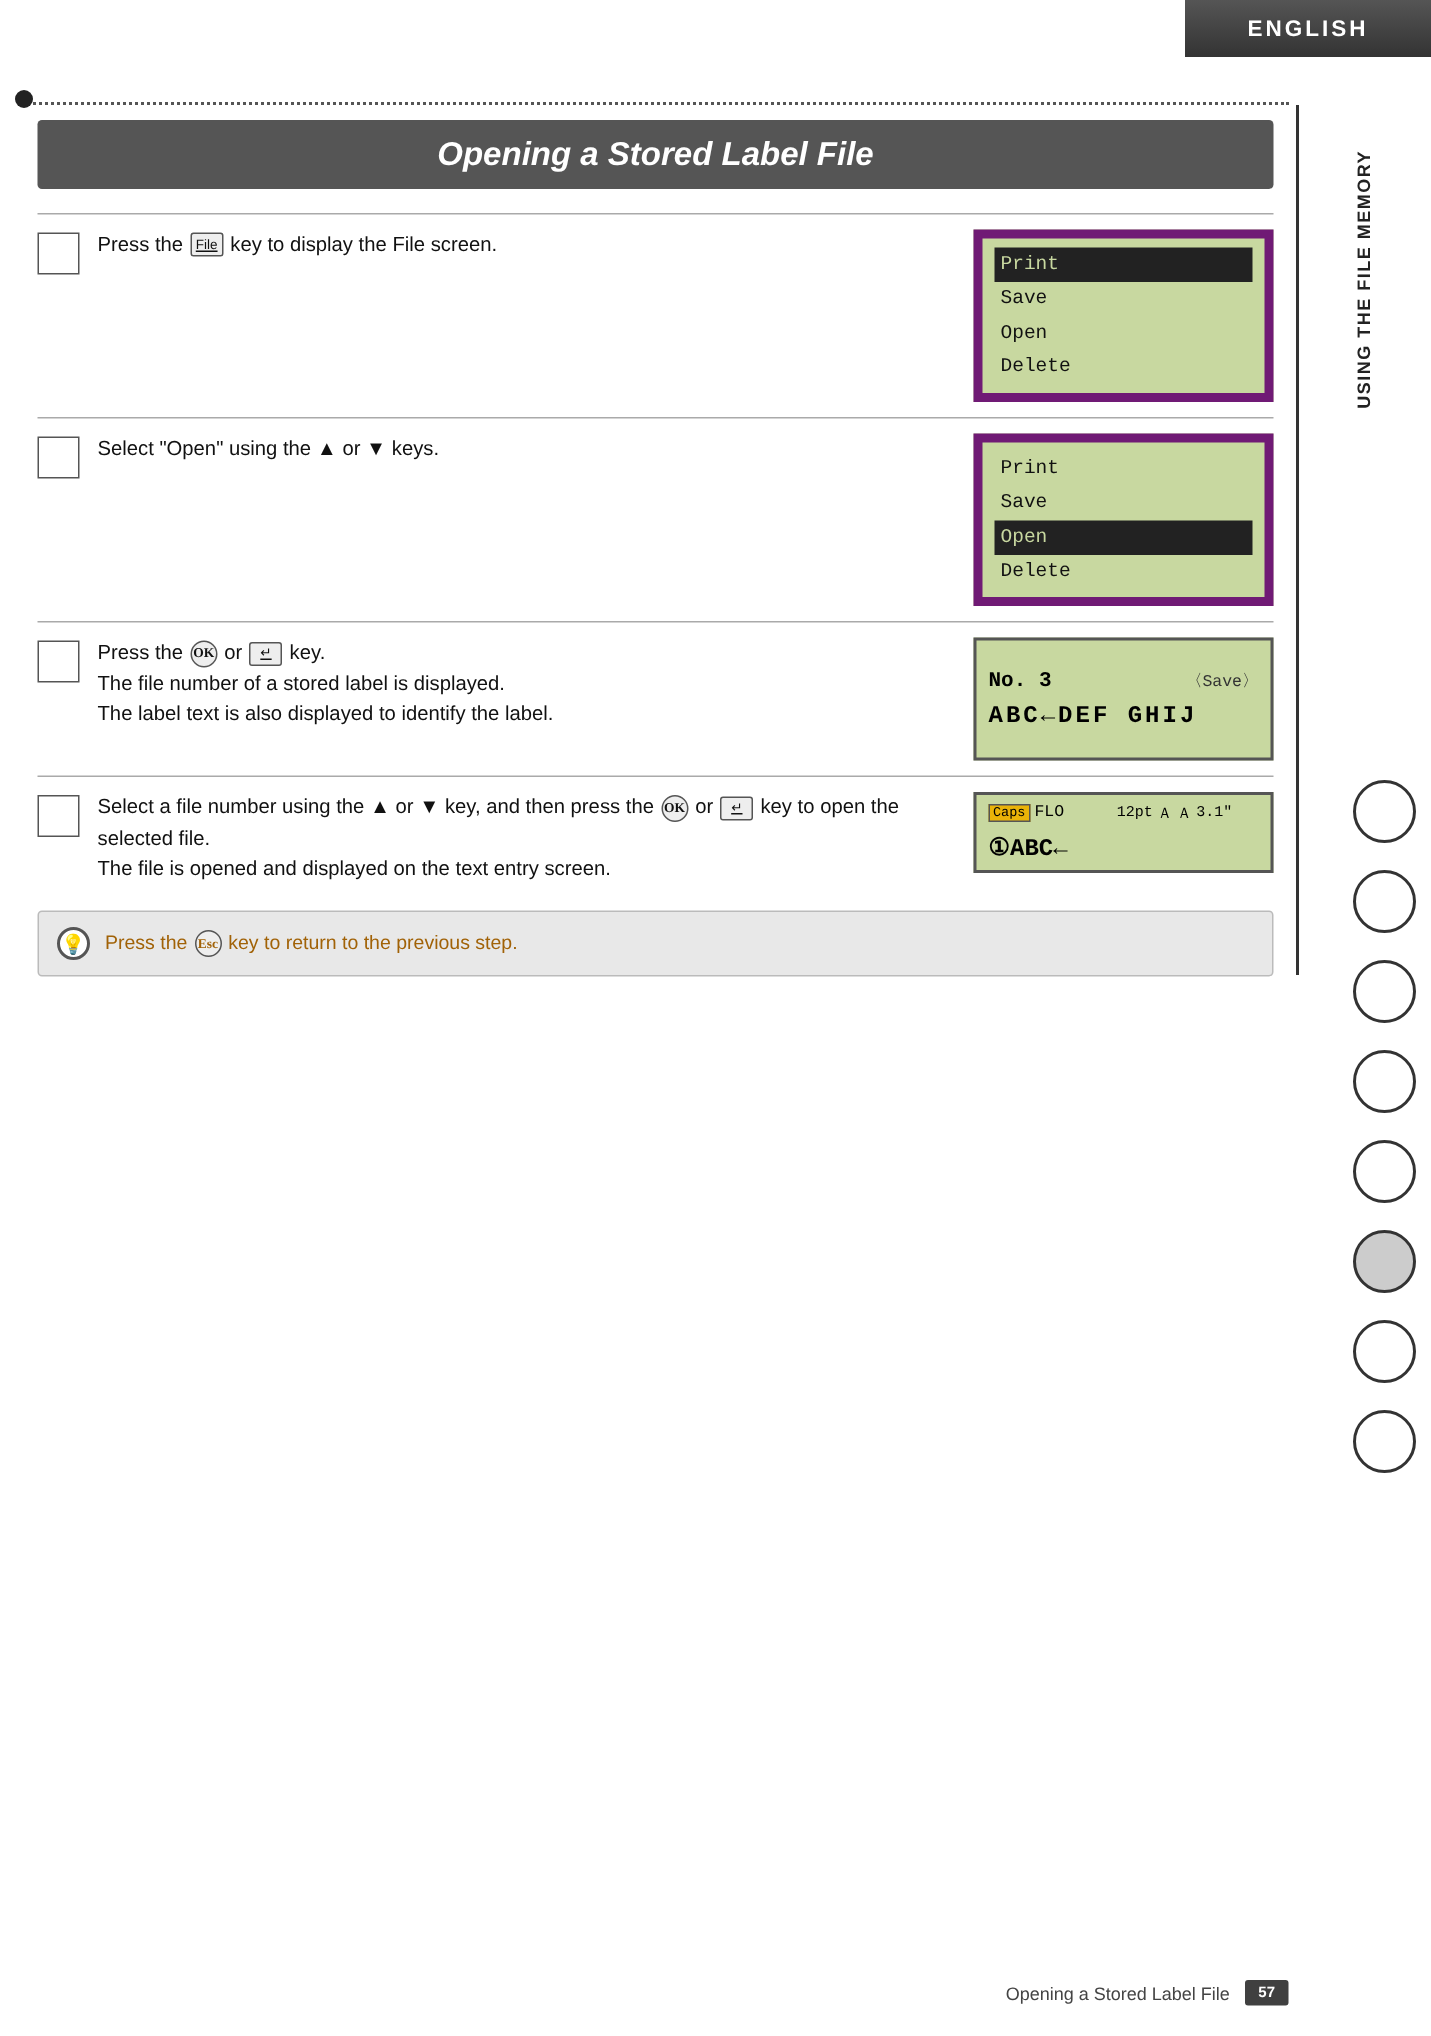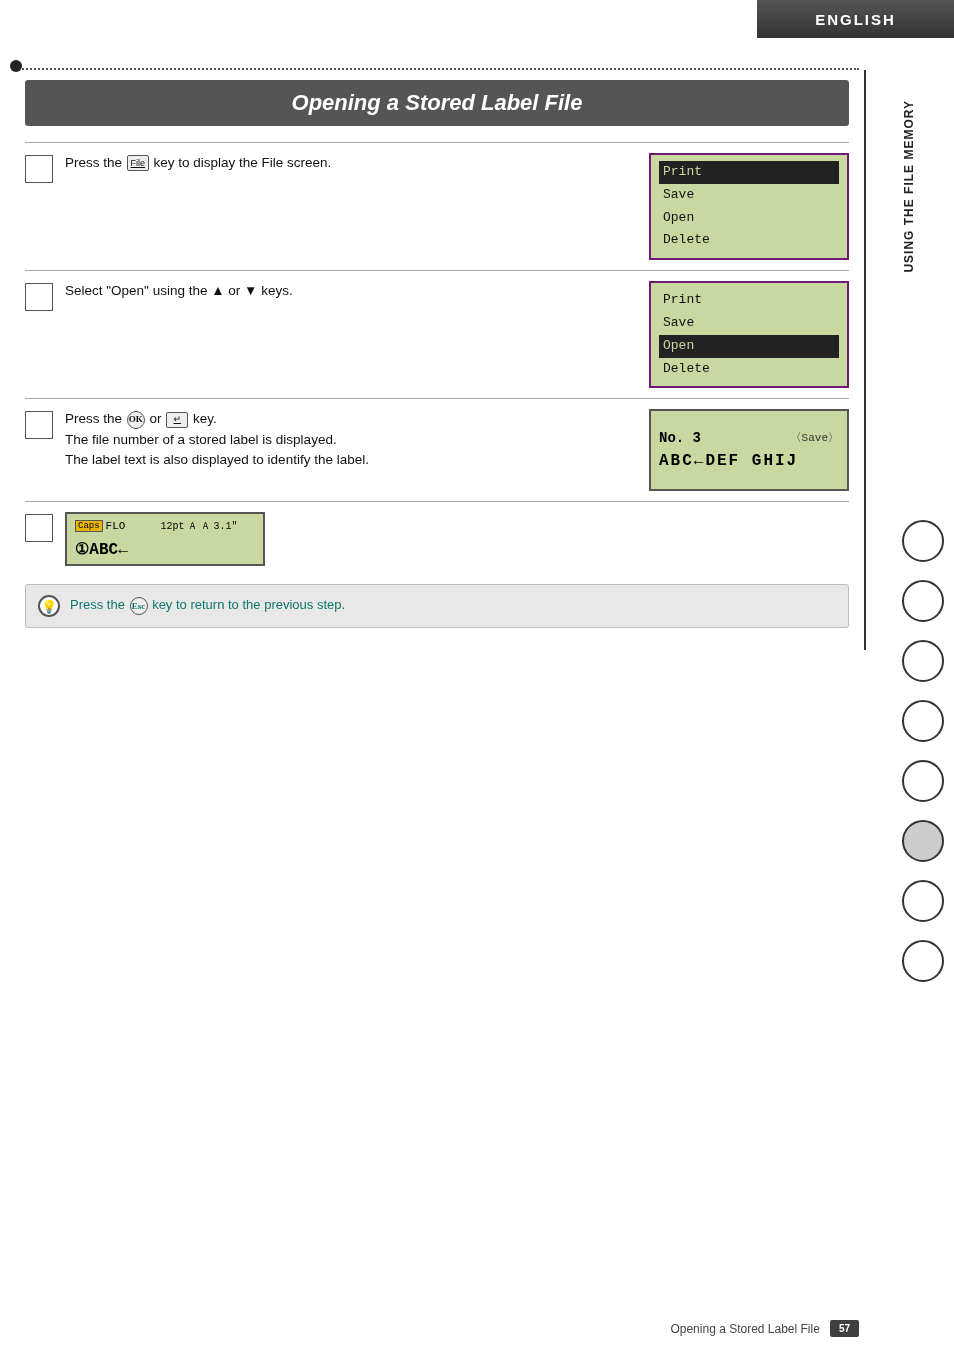--- a/index.html
+++ b/index.html
@@ -10,21 +10,21 @@
       font-family: Arial, Helvetica, sans-serif;
       position: relative;
       overflow: hidden;
     }
 
     
     .top-header {
       position: absolute;
       top: 0;
       right: 0;
-      width: 197px;
+      width: 164px;
       height: 38px;
       background: linear-gradient(to bottom, #555, #333);
       display: flex;
       align-items: center;
       justify-content: center;
     }
     .top-header span {
       color: #fff;
       font-weight: bold;
       font-size: 15px;
@@ -154,21 +154,21 @@
     }
 
     .step-image {
       width: 200px;
       min-width: 200px;
       flex-shrink: 0;
     }
 
     
     .lcd-screen {
-      border: 2px solid #701a75;
+      border: 6px solid #701a75;
       background: #c8d8a0;
       padding: 6px 8px;
       font-family: 'Courier New', monospace;
       font-size: 13px;
       color: #111;
       line-height: 1.6;
     }
     .lcd-screen .menu-item {
       display: block;
       padding: 1px 4px;
@@ -196,21 +196,21 @@
       border-radius: 50%;
       display: flex;
       align-items: center;
       justify-content: center;
       font-size: 13px;
       flex-shrink: 0;
       background: #fff;
     }
     .tip-text {
       font-size: 13px;
-      color: #0f766e;
+      color: #a16207;
     }
 
     
     .bottom-bar {
       position: absolute;
       bottom: 20px;
       left: 15px;
       right: 95px;
       display: flex;
       justify-content: flex-end;
@@ -398,20 +398,27 @@
           <span class="no-num">No. <strong>3</strong></span>
           <span class="open-tag">〈Save〉</span>
         </div>
         <div class="label-text">ABC←DEF GHIJ</div>
       </div>
     </div>
   </div>
 
   <div class="step-row">
     <div class="step-number-box"></div>
+    <div class="step-text">
+      Select a file number using the ▲ <span>or</span> ▼ key, and then
+      press the <span class="inline-key">OK</span>
+      <span>or</span>
+      <span class="inline-key-rect">↵</span> key to open the selected file.<br>
+      The file is opened and displayed on the text entry screen.
+    </div>
     <div class="step-image">
       <div class="entry-screen">
         <div class="status-row">
           <span class="caps-box">Caps</span>
           <span class="fl-box">FLO</span>
           <span class="pt-box">12pt</span>
           <span>Ａ</span>
           <span>Ａ</span>
           <span>3.1"</span>
         </div>

